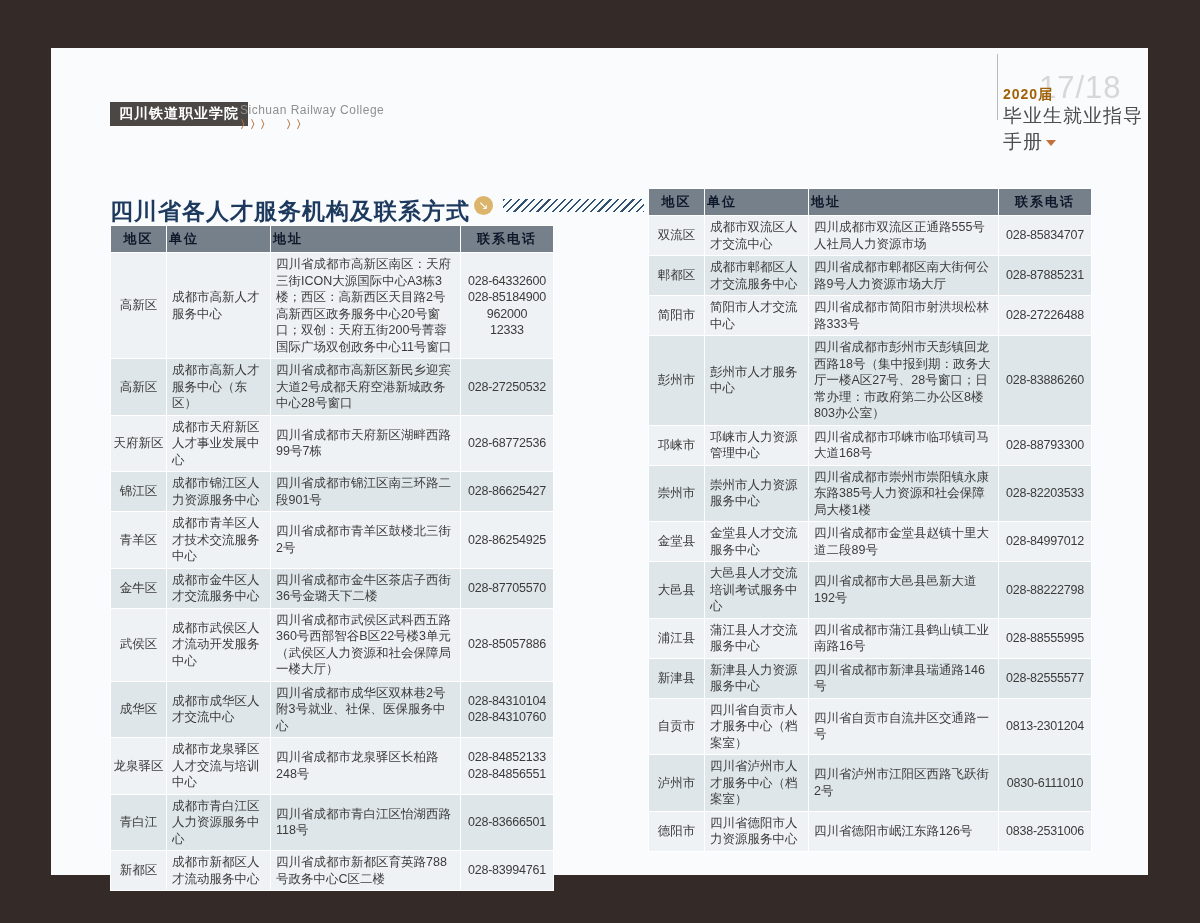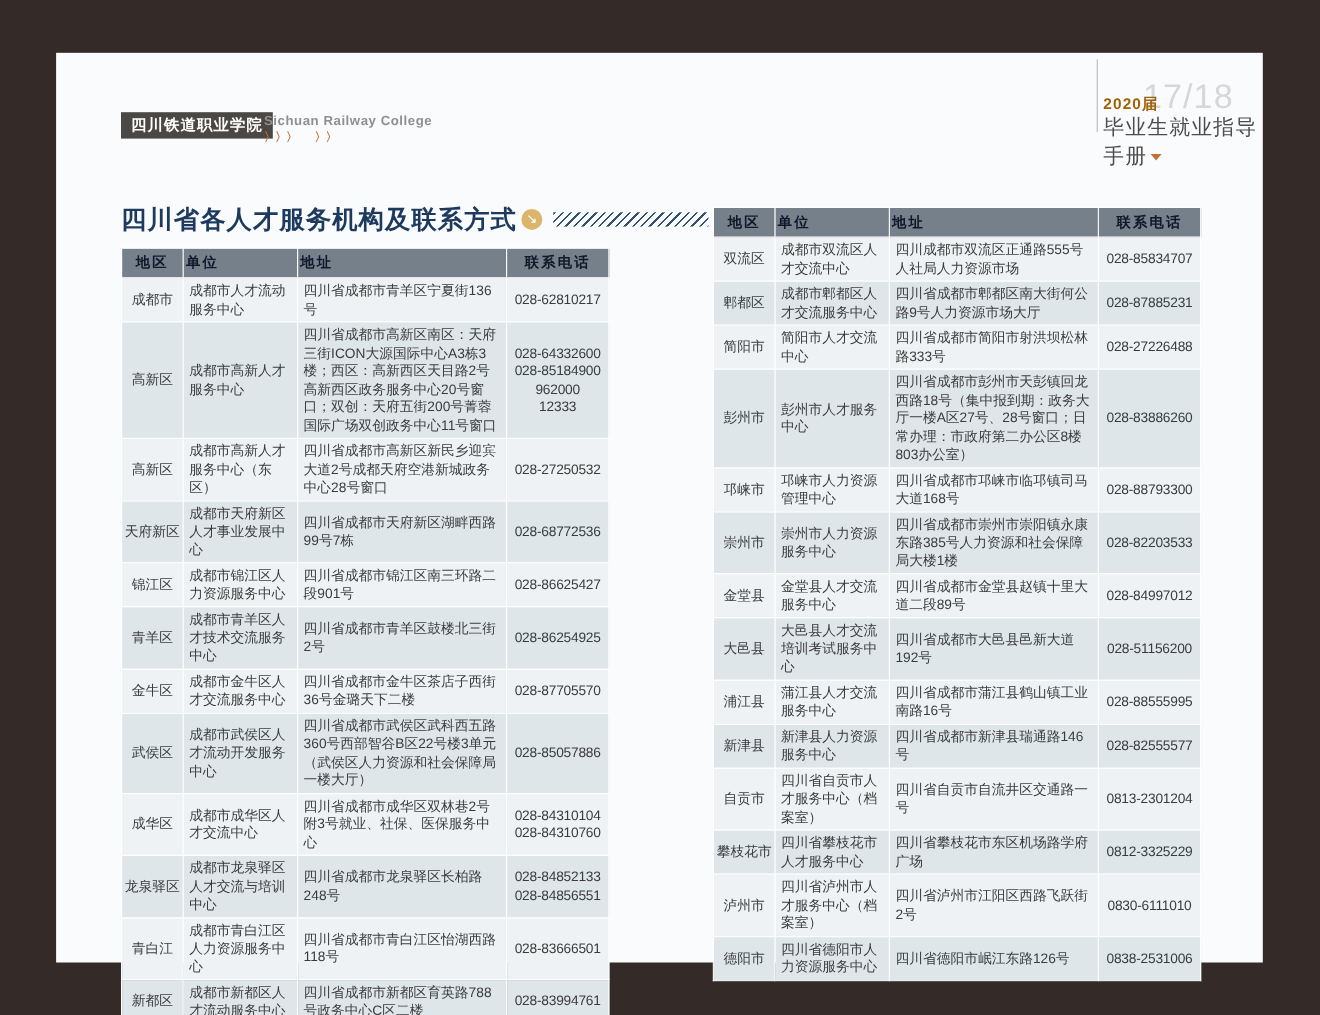--- a/index.html
+++ b/index.html
@@ -22,21 +22,21 @@
     background:#4b4744; color:#fff;
     font-size:14px; font-weight:bold;
     padding:3px 9px; letter-spacing:1px;
   }
   .college-badge::before {
     content:""; position:absolute; left:-4px; top:-4px;
     right:5px; bottom:5px; border:1px solid #d9d9d9; z-index:-1;
   }
   .college-en {
     position:absolute; left:189px; top:55px;
-    font-size:12px; color:#8f8f8f; letter-spacing:.5px;font-weight:bold;
+    font-size:12px; color:#8f8f8f; letter-spacing:.5px;
   }
   .header-arrows {
     position:absolute; left:189px; top:69px;
     font-size:11px; color:#bb7140; font-weight:bold; letter-spacing:-1px;
   }
   .header-arrows .gap { display:inline-block; width:16px; }
 
   .corner-rule {
     position:absolute; left:946px; top:6px;
     width:1px; height:66px; background:#b9b9b9;
@@ -59,21 +59,21 @@
     border-left:5px solid transparent; border-right:5px solid transparent;
     border-top:6px solid #c4703a;
   }
 
   
   .section-title-row {
     position:absolute; left:59px; top:136px;
     display:flex; align-items:center;
   }
   .section-title {
-    font-size:23px; font-weight:bold; color:#1d3a5e; letter-spacing:1px;
+    font-size:23px; font-weight:bold; color:#1d3a5e; letter-spacing:1px;margin-top:12px;
   }
   .title-icon {
     width:19px; height:19px; border-radius:50%;
     background:#dcb56c; color:#fff;
     font-size:12px; line-height:19px; text-align:center;
     margin-left:4px; flex:none;
   }
   .title-hatch {
     width:141px; height:13px; margin-left:10px; flex:none;
     background:repeating-linear-gradient(135deg,#30506f 0 1.6px,rgba(0,0,0,0) 1.6px 5.4px);
@@ -125,26 +125,20 @@
     <thead>
         <tr>
           <th class="col-region">地区</th>
           <th class="col-unit">单位</th>
           <th class="col-address">地址</th>
           <th class="col-phone">联系电话</th>
         </tr>
       </thead>
     <tbody>
         <tr>
-          <td class="col-region">成都市</td>
-          <td class="col-unit">成都市人才流动服务中心</td>
-          <td class="col-address">四川省成都市青羊区宁夏街136号</td>
-          <td class="col-phone">028-62810217</td>
-        </tr>
-        <tr>
           <td class="col-region">高新区</td>
           <td class="col-unit">成都市高新人才服务中心</td>
           <td class="col-address">四川省成都市高新区南区：天府三街ICON大源国际中心A3栋3楼；西区：高新西区天目路2号高新西区政务服务中心20号窗口；双创：天府五街200号菁蓉国际广场双创政务中心11号窗口</td>
           <td class="col-phone">028-64332600
 028-85184900
 962000
 12333</td>
         </tr>
         <tr>
           <td class="col-region">高新区</td>
@@ -260,47 +254,41 @@
         <tr>
           <td class="col-region">金堂县</td>
           <td class="col-unit">金堂县人才交流服务中心</td>
           <td class="col-address">四川省成都市金堂县赵镇十里大道二段89号</td>
           <td class="col-phone">028-84997012</td>
         </tr>
         <tr>
           <td class="col-region">大邑县</td>
           <td class="col-unit">大邑县人才交流培训考试服务中心</td>
           <td class="col-address">四川省成都市大邑县邑新大道192号</td>
-          <td class="col-phone">028-51156200</td>
+          <td class="col-phone">028-88222798</td>
         </tr>
         <tr>
           <td class="col-region">浦江县</td>
           <td class="col-unit">蒲江县人才交流服务中心</td>
           <td class="col-address">四川省成都市蒲江县鹤山镇工业南路16号</td>
           <td class="col-phone">028-88555995</td>
         </tr>
         <tr>
           <td class="col-region">新津县</td>
           <td class="col-unit">新津县人力资源服务中心</td>
           <td class="col-address">四川省成都市新津县瑞通路146号</td>
           <td class="col-phone">028-82555577</td>
         </tr>
         <tr>
           <td class="col-region">自贡市</td>
           <td class="col-unit">四川省自贡市人才服务中心（档案室）</td>
           <td class="col-address">四川省自贡市自流井区交通路一号</td>
           <td class="col-phone">0813-2301204</td>
         </tr>
         <tr>
-          <td class="col-region">攀枝花市</td>
-          <td class="col-unit">四川省攀枝花市人才服务中心</td>
-          <td class="col-address">四川省攀枝花市东区机场路学府广场</td>
-          <td class="col-phone">0812-3325229</td>
-        </tr>
-        <tr>
           <td class="col-region">泸州市</td>
           <td class="col-unit">四川省泸州市人才服务中心（档案室）</td>
           <td class="col-address">四川省泸州市江阳区西路飞跃街2号</td>
           <td class="col-phone">0830-6111010</td>
         </tr>
         <tr>
           <td class="col-region">德阳市</td>
           <td class="col-unit">四川省德阳市人力资源服务中心</td>
           <td class="col-address">四川省德阳市岷江东路126号</td>
           <td class="col-phone">0838-2531006</td>

